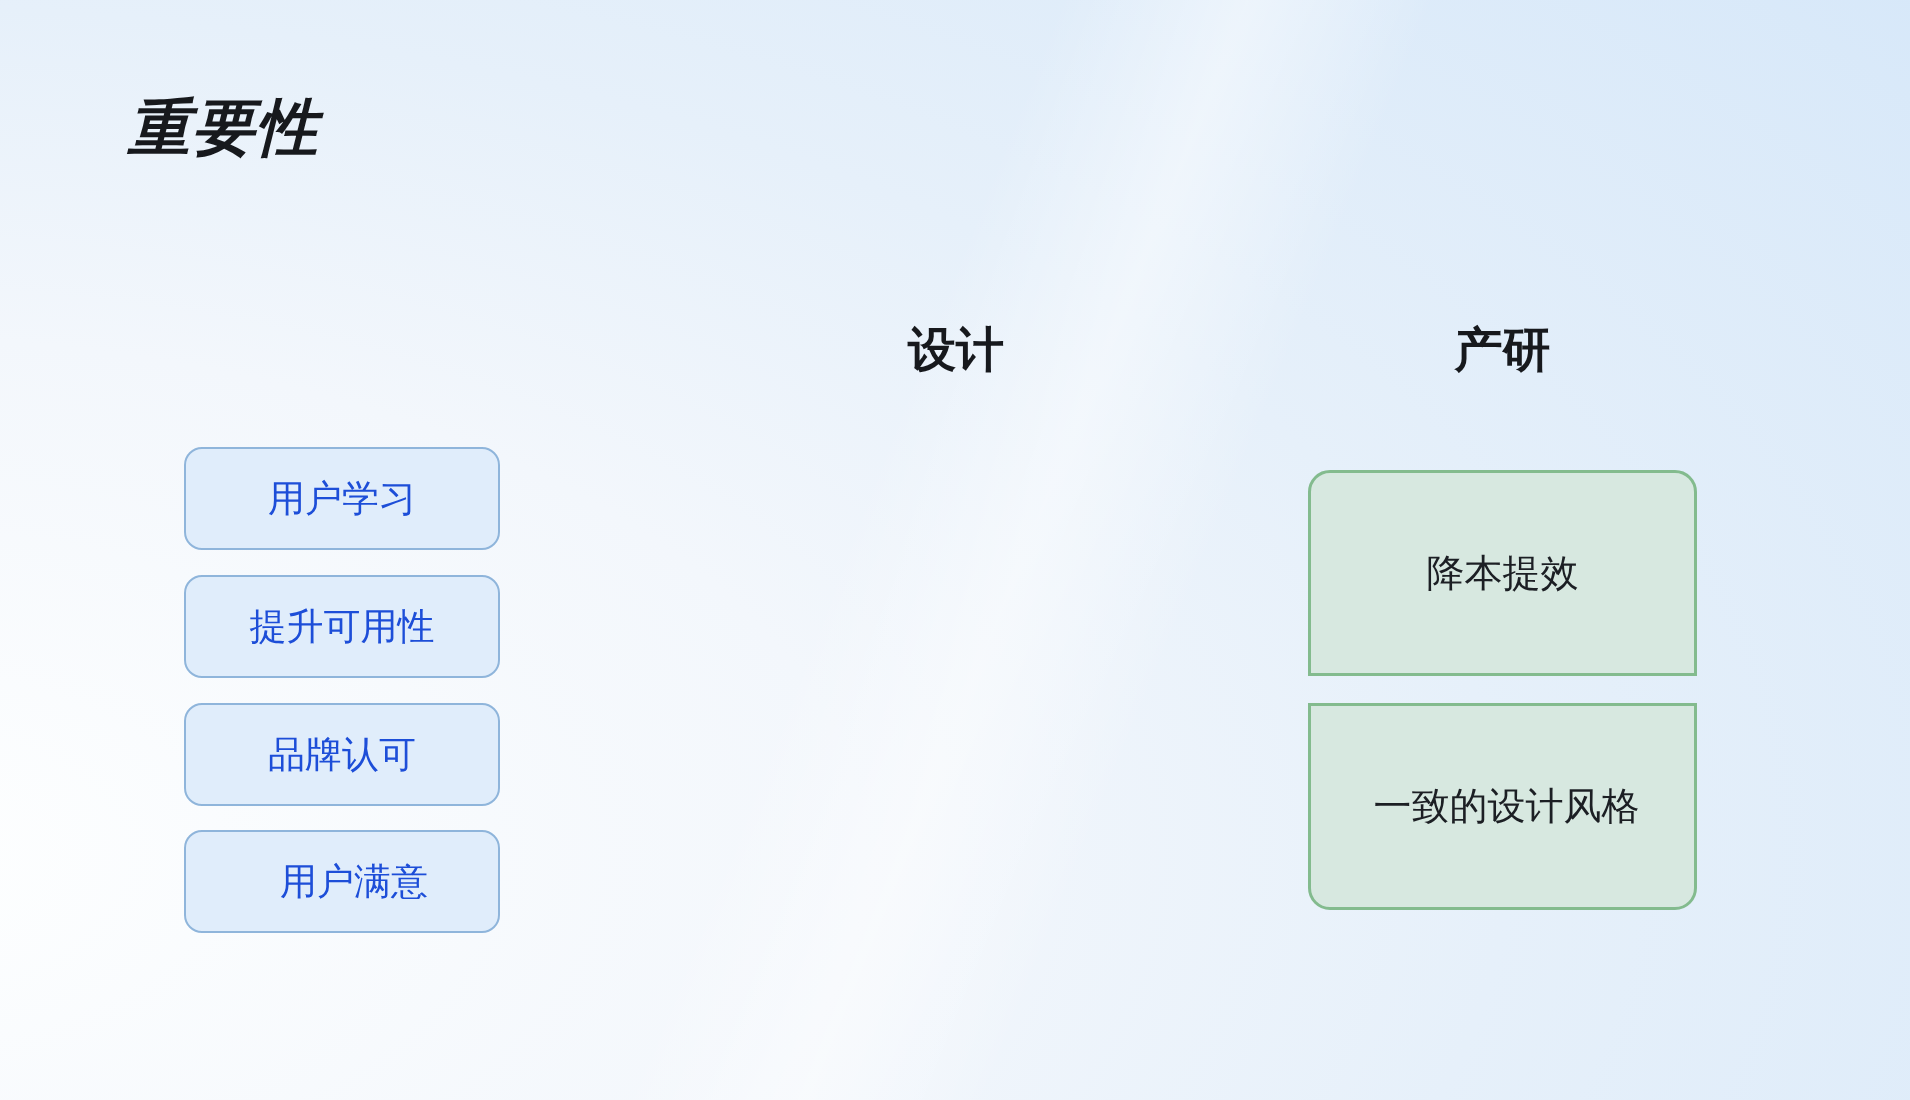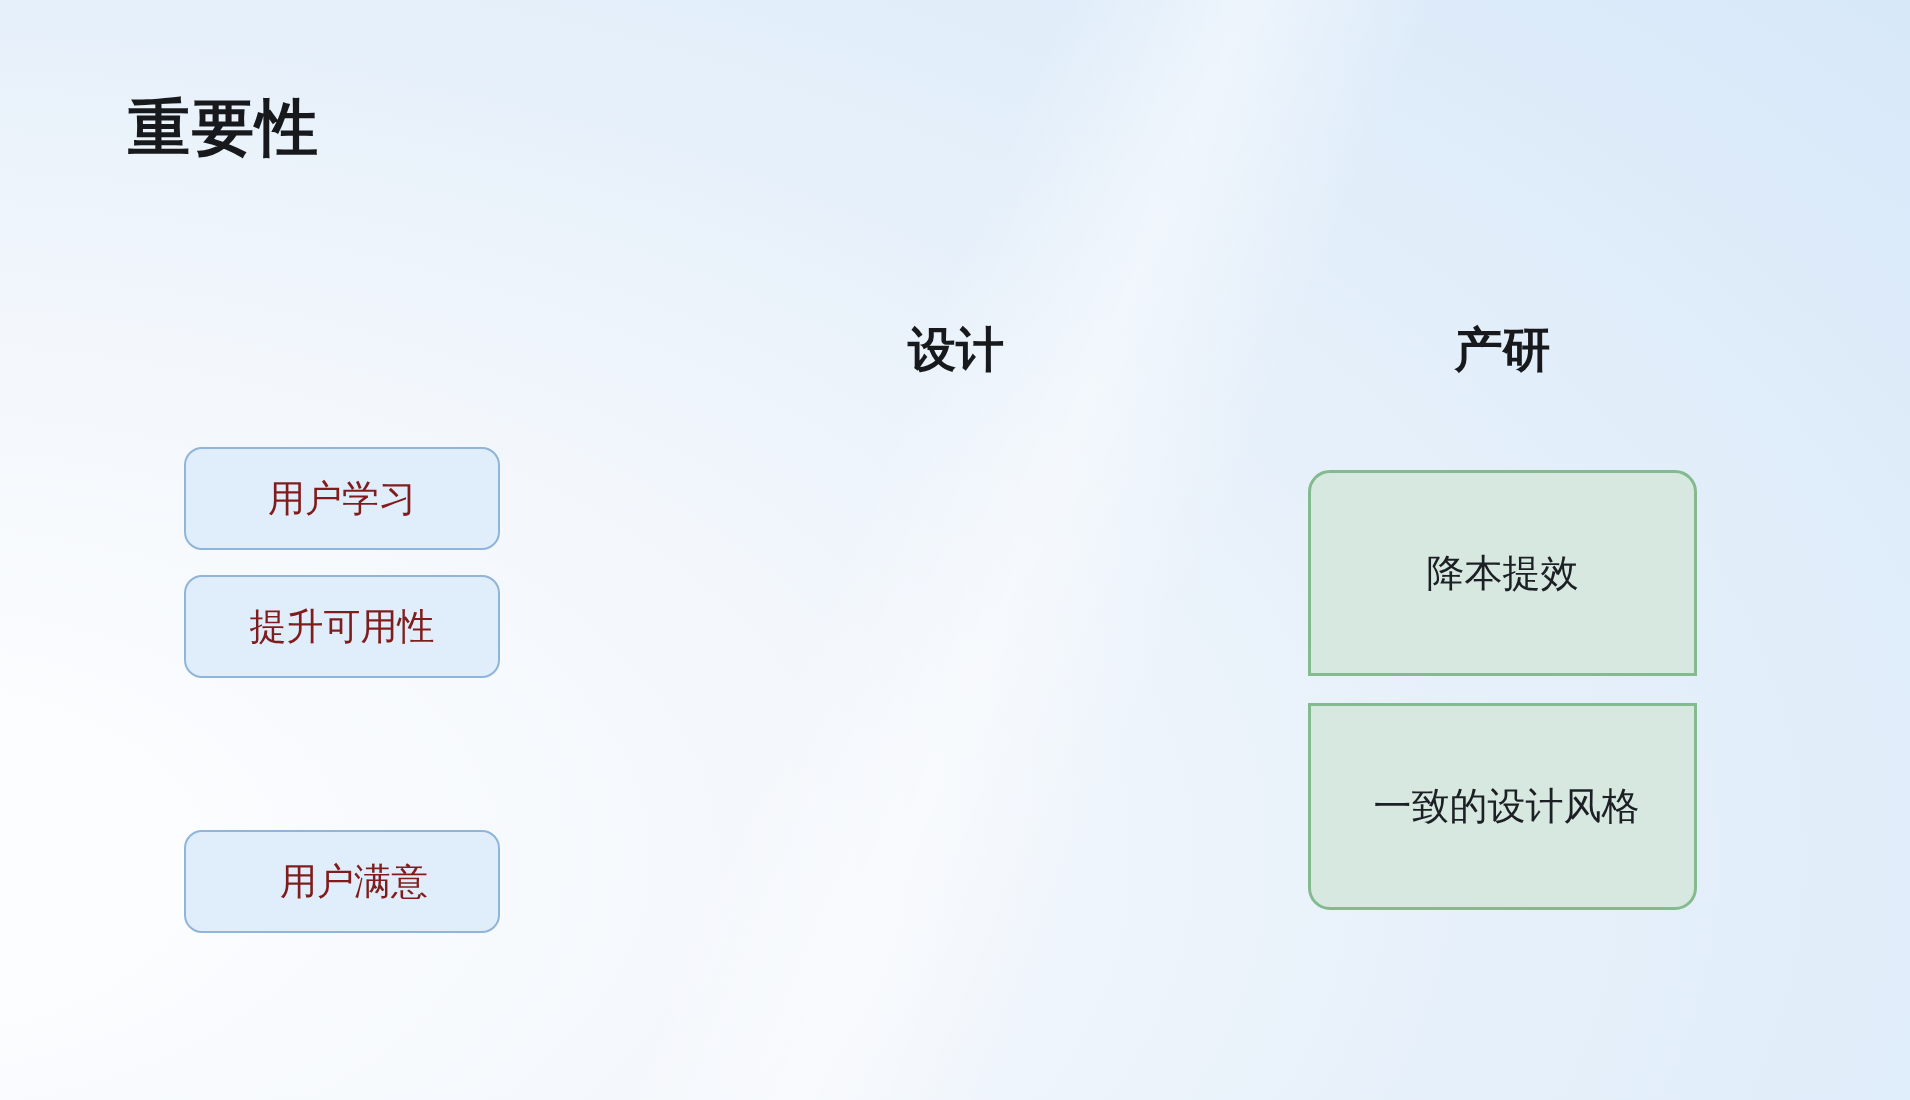--- a/index.html
+++ b/index.html
@@ -26,20 +26,21 @@
     pointer-events: none;
   }
   .slide-title {
     position: absolute;
     left: 128px;
     top: 86px;
     font-size: 62px;
     font-weight: 800;
     letter-spacing: 2px;
     color: #17191d;
+    font-style: italic;
   }
   .col-header {
     position: absolute;
     top: 318px;
     font-size: 48px;
     font-weight: 700;
     text-align: center;
     color: #17191d;
   }
   .col-header.users   { left: 184px;  width: 316px; }
@@ -51,21 +52,21 @@
     left: 184px;
     width: 316px;
     height: 103px;
     background: #e0edfb;
     border: 2px solid #8fb5db;
     border-radius: 18px;
     display: flex;
     align-items: center;
     justify-content: center;
     font-size: 37px;
-    color: #7f1d1d;
+    color: #1d4ed8;
   }
   .user-box.b0 { top: 447px; }
   .user-box.b1 { top: 575px; }
   .user-box.b2 { top: 703px; }
   .user-box.b3 { top: 830px; padding-left: 24px; }
 
   .design-circle {
     position: absolute;
     left: 778px;
     top: 495px;
@@ -99,20 +100,21 @@
 </head>
 <body>
 
 <div class="canvas">
   <div class="bg-streak"></div>
 
   <div class="slide-title">重要性</div>
 
   <div class="user-box b0">用户学习</div>
   <div class="user-box b1">提升可用性</div>
+  <div class="user-box b2">品牌认可</div>
   <div class="user-box b3">用户满意</div>
 
   <div class="col-header design">设计</div>
 
   <div class="col-header prod">产研</div>
   <div class="prod-box p0">降本提效</div>
   <div class="prod-box p1">一致的设计风格</div>
 </div>
 
 </body></html>

